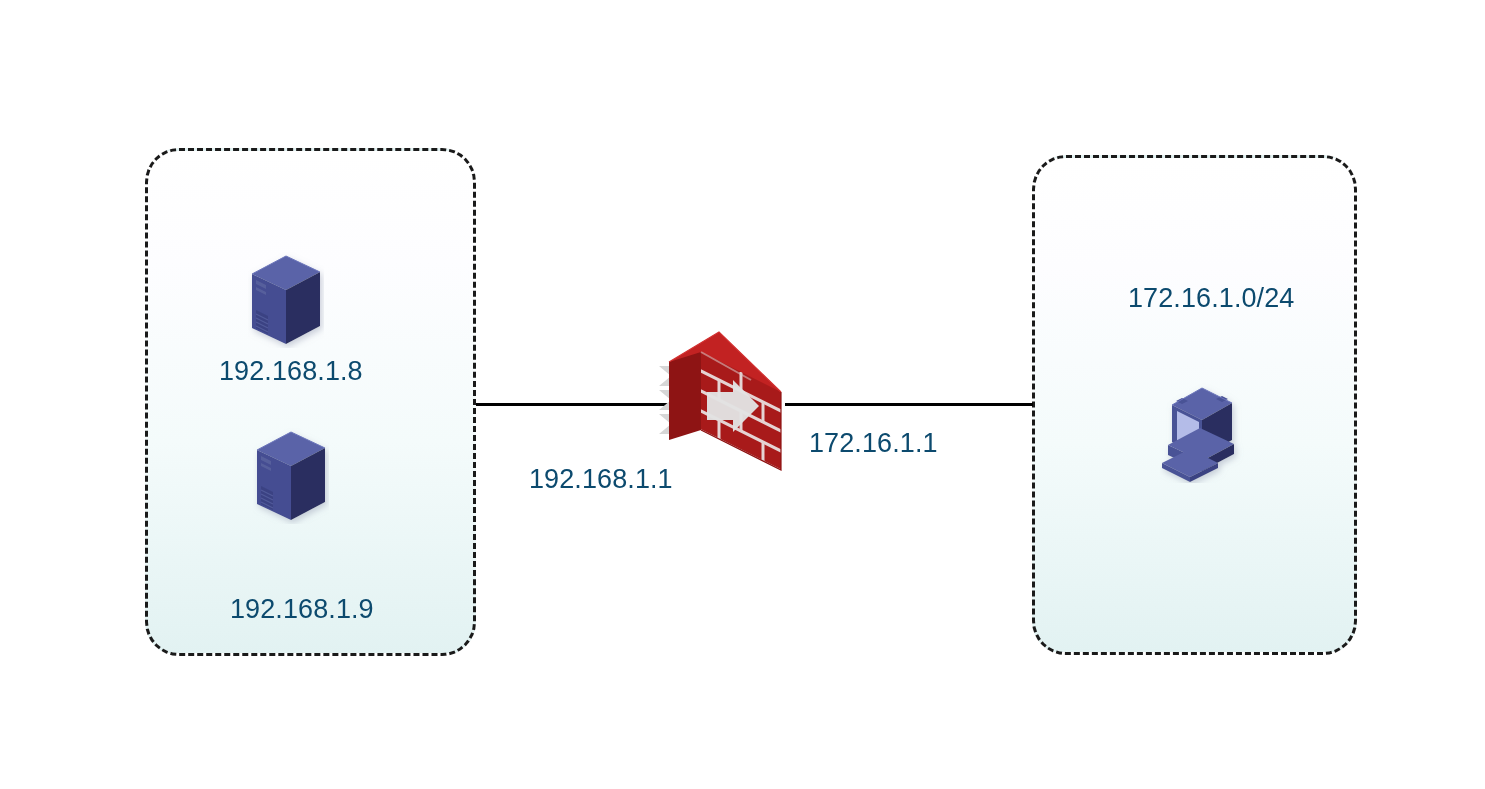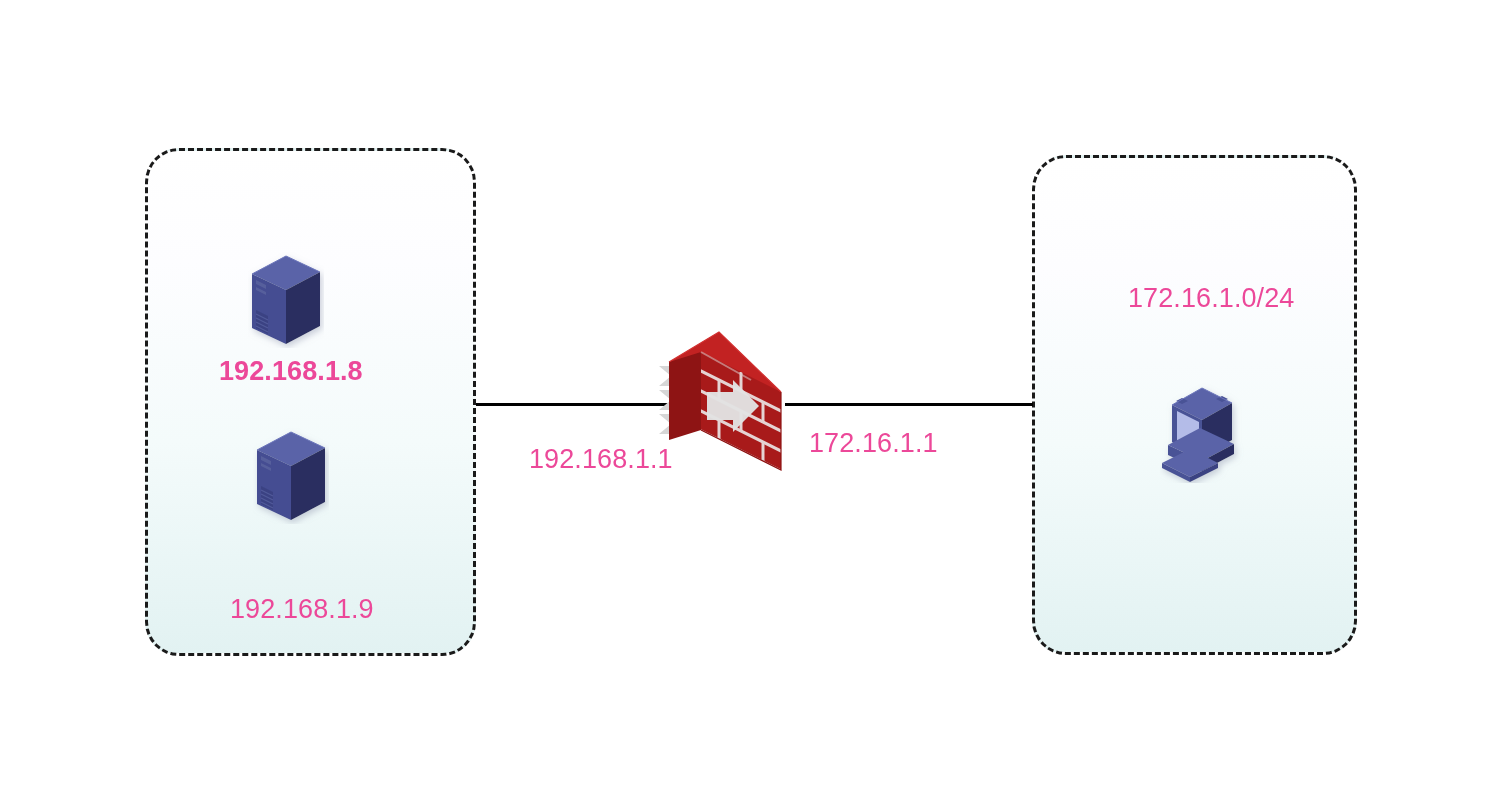--- a/index.html
+++ b/index.html
@@ -36,28 +36,28 @@
     background: #000000;
   }
   #link-left-seg  { left: 476px; top: 403px; width: 219px; }
   #link-right-seg { left: 785px; top: 403px; width: 248px; }
 
   
   .label {
     position: absolute;
     font-family: "Liberation Sans", sans-serif;
     font-size: 27px;
-    color: #ec4899;
+    color: #0c4a6e;
     white-space: nowrap;
     letter-spacing: 0.1px;
   }
-  #label-host-1   { left: 219px;  top: 356px; font-weight: bold; }
+  #label-host-1   { left: 219px;  top: 356px; }
   #label-host-2   { left: 230px;  top: 594px; }
   #label-subnet-r { left: 1128px; top: 283px; }
-  #label-if-left  { left: 529px;  top: 444px; }
+  #label-if-left  { left: 529px;  top: 464px; }
   #label-if-right { left: 809px;  top: 428px; }
 
   
   .server-icon { position: absolute; width: 76px; height: 96px; }
   #server-1 { left: 248px; top: 252px; }
   #server-2 { left: 253px; top: 428px; }
 
   
   .workstation-icon { position: absolute; width: 92px; height: 100px; }
   #workstation-1 { left: 1160px; top: 383px; }

